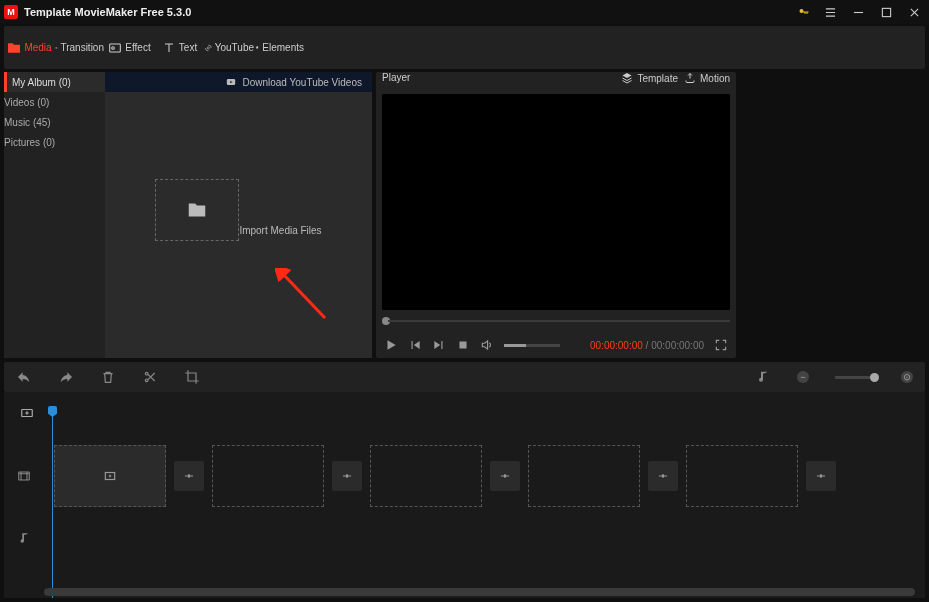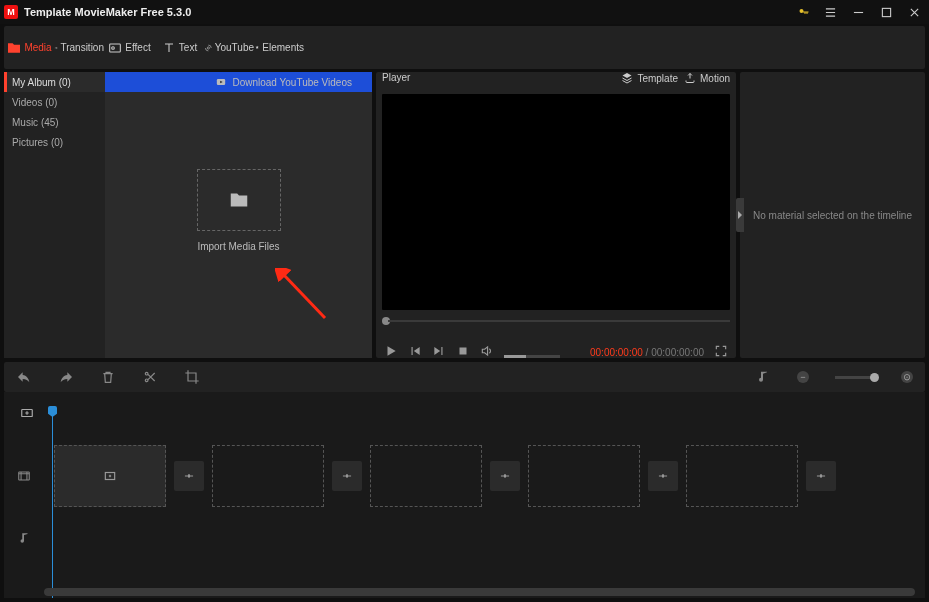--- a/index.html
+++ b/index.html
@@ -12,37 +12,37 @@
 .titlebar .winbtn svg{width:11px;height:11px}
 .titlebar .key-icon{color:#e6c02b;width:18px;height:18px;display:flex;align-items:center;justify-content:center}
 .titlebar .key-icon svg{width:12px;height:12px}
 .toolbar{height:43px;background:#222;display:flex;margin:0 4px;margin-top:2px;border-radius:2px}
 .toolbar .tab{width:50px;display:flex;flex-direction:row;align-items:center;justify-content:center;gap:2px;cursor:pointer;color:#ccc;font-size:10px}
 .toolbar .tab.active{color:#ff422e}
 .toolbar .tab .icon{width:16px;height:16px}
 .upper{display:flex;gap:4px;padding:0 4px;margin-top:3px;height:286px}
 .left-panel{width:368px;display:flex;background:#222;border-radius:13px}
 .sidebar{width:101px;background:#222}
-.sidebar .item{height:20px;display:flex;align-items:center;padding-left:8px;font-size:10px;color:#aaa;cursor:pointer}
+.sidebar .item{height:20px;display:flex;align-items:center;padding-left:0;font-size:10px;color:#aaa;cursor:pointer}
 .sidebar .item.active{background:#2b2b2b;border-left:3px solid #ff422e;padding-left:5px;color:#ddd}
 .media-area{flex:1;background:#2b2b2b;display:flex;flex-direction:column}
-.media-top{height:20px;display:flex;align-items:center;justify-content:flex-end;padding-right:20px;font-size:10px;color:#bbb;gap:4px;background:#1d4ed8}
-.media-body{flex:1;display:flex;flex-direction:column;align-items:center;justify-content:center;position:relative}
+.media-top{height:20px;display:flex;align-items:center;justify-content:flex-end;padding-right:10px;font-size:10px;color:#bbb;gap:4px;background:#0f172a}
+.media-body{flex:1;display:flex;flex-direction:row;align-items:center;justify-content:center;position:relative}
 .import-box{width:84px;height:62px;border:1px dashed #666;display:flex;align-items:center;justify-content:center;cursor:pointer;margin-top:-30px}
 .import-box svg{width:22px;height:22px;color:#bbb}
 .import-label{font-size:10px;color:#bbb;margin-top:10px}
 .player-panel{width:360px;background:#222;border-radius:2px;display:flex;flex-direction:column;padding:0 6px}
 .player-head{height:20px;display:flex;align-items:flex-start;justify-content:space-between;font-size:10px;color:#ccc}
 .player-head .right{display:flex;gap:6px}
 .player-head .right .btn{display:flex;align-items:center;gap:4px;cursor:pointer}
 .player-viewport{flex:1;background:#000;margin-top:2px;border-radius:1px}
 .scrub{height:6px;display:flex;align-items:center;margin-top:8px}
 .scrub .dot{width:8px;height:8px;background:#888;border-radius:50%}
 .scrub .line{flex:1;height:2px;background:#3a3a3a;margin-left:-2px}
-.controls{height:26px;display:flex;align-items:flex-end;gap:10px;margin-top:8px;padding:0 2px}
+.controls{height:26px;display:flex;align-items:center;gap:10px;margin-top:8px;padding:0 2px}
 .controls .cbtn{width:14px;height:14px;cursor:pointer;color:#999}
 .controls .vol-slider{width:56px;height:3px;background:#444;position:relative}
 .controls .vol-slider::before{content:'';position:absolute;left:0;top:0;height:100%;width:40%;background:#999}
 .controls .spacer{flex:1}
 .controls .timecode{font-size:10px;color:#777}
 .controls .timecode .cur{color:#ff3b1c}
 .right-panel{flex:1;background:#222;border-radius:2px;display:flex;align-items:center;justify-content:center;font-size:10px;color:#888;position:relative}
 .right-handle{position:absolute;left:-4px;top:50%;transform:translateY(-50%);width:8px;height:34px;background:#3a3a3a;display:flex;align-items:center;justify-content:center;border-radius:2px 0 0 2px;cursor:pointer}
 .tl-tools{height:30px;background:#222;margin:4px 4px 0;display:flex;align-items:center;padding:0 12px;gap:26px;border-radius:2px}
 .tl-tools .tbtn{width:16px;height:16px;color:#888;cursor:pointer}
@@ -218,28 +218,20 @@
         </svg>
       <div class="vol-slider"></div>
       <div class="spacer"></div>
       <div class="timecode"><span class="cur">00:00:00:00</span><span> / </span><span>00:00:00:00</span></div>
       <svg class="cbtn" viewBox="0 0 24 24" fill="none" stroke="currentColor" stroke-width="2">
           <path d="M4 9V4h5M20 9V4h-5M4 15v5h5M20 15v5h-5"></path>
         </svg>
     </div>
   </div>
 
-  <div class="right-panel">
-    <div class="right-handle">
-        <svg width="6" height="8" viewBox="0 0 6 8" fill="#aaa">
-          <path d="M1 0l4 4-4 4z"></path>
-        </svg>
-      </div>
-    <span>No material selected on the timeline</span>
-  </div>
 </div>
 
 <div class="tl-tools">
   <svg class="tbtn" viewBox="0 0 24 24" fill="currentColor">
       <path d="M10 9V5L3 12l7 7v-4c5 0 8 2 10 5-1-6-4-10-10-11z"></path>
     </svg>
   <svg class="tbtn" viewBox="0 0 24 24" fill="currentColor">
       <path d="M14 9V5l7 7-7 7v-4c-5 0-8 2-10 5 1-6 4-10 10-11z"></path>
     </svg>
   <svg class="tbtn" viewBox="0 0 24 24" fill="none" stroke="currentColor" stroke-width="1.8">

